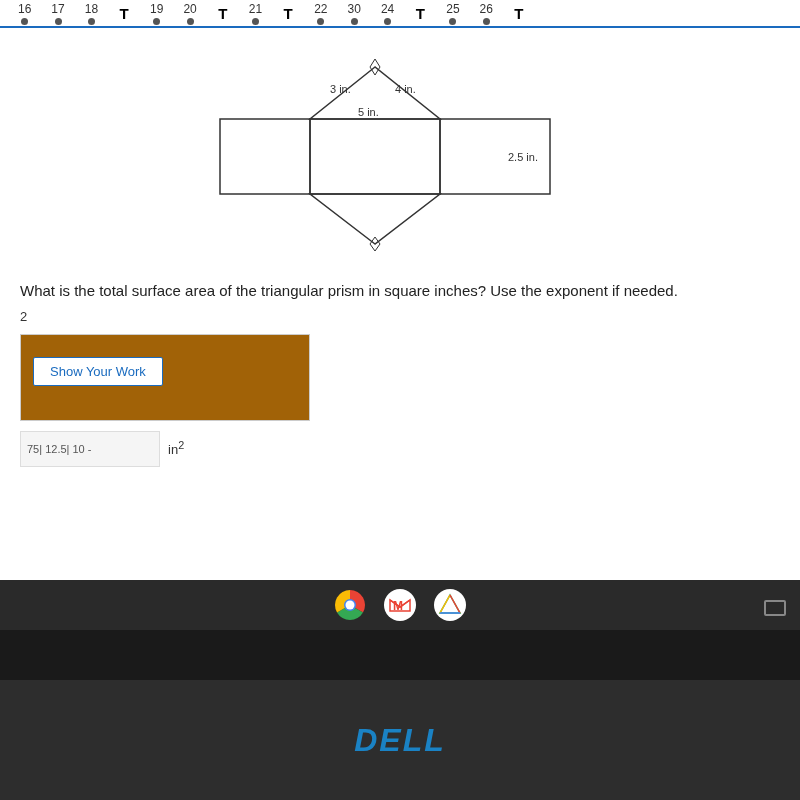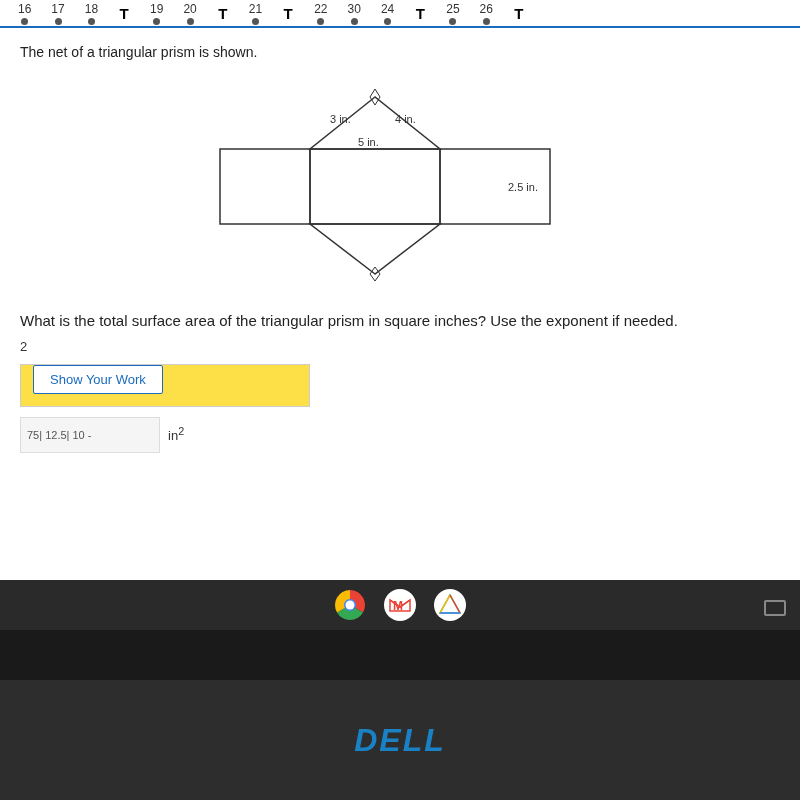--- a/index.html
+++ b/index.html
@@ -240,21 +240,20 @@
         <span class="num">26</span>
         <span class="dot"></span>
       </div>
       <div class="toolbar-item letter">
         <span class="num">T</span>
       </div>
     </div>
   </div>
 
   <div class="content">
-    <p class="question-text">The net of a triangular prism is shown.</p>
 
     <div class="diagram-container">
       <svg class="net-svg" width="420" height="210" viewBox="0 0 420 210">
 
         <rect x="120" y="70" width="130" height="75" fill="none" stroke="#333" stroke-width="1.5"></rect>
 
         <rect x="30" y="70" width="90" height="75" fill="none" stroke="#333" stroke-width="1.5"></rect>
 
         <rect x="250" y="70" width="110" height="75" fill="none" stroke="#333" stroke-width="1.5"></rect>
 
@@ -278,21 +277,21 @@
 
     <p class="question-paragraph">
       <span>What is the total surface area of the triangular prism in square inches? Use the exponent if needed.</span>
     </p>
     <p style="font-size:13px; color:#333; margin-top:2px;">
       <span>2</span>
     </p>
 
     <div class="answer-section">
 
-      <div style="background:#fde047; border:1px solid #ccc; width:290px; padding:0 12px; margin-top:8px;">
+      <div style="background:#a16207; border:1px solid #ccc; width:290px; padding:22px 12px; margin-top:8px;">
         <button class="show-work-btn">Show Your Work</button>
       </div>
 
       <div style="display:flex; align-items:center; margin-top:10px; gap:8px;">
         <div style="background:#f5f5f5; border:1px solid #ddd; width:140px; height:36px; display:flex; align-items:center; padding:12px 6px;">
           <span style="font-size:11px; color:#555;">75| 12.5| 10 -</span>
         </div>
         <div style="display:flex; align-items:center; gap:4px;">
           <span style="font-size:13px; color:#333;">in<sup>2</sup></span>
         </div>

